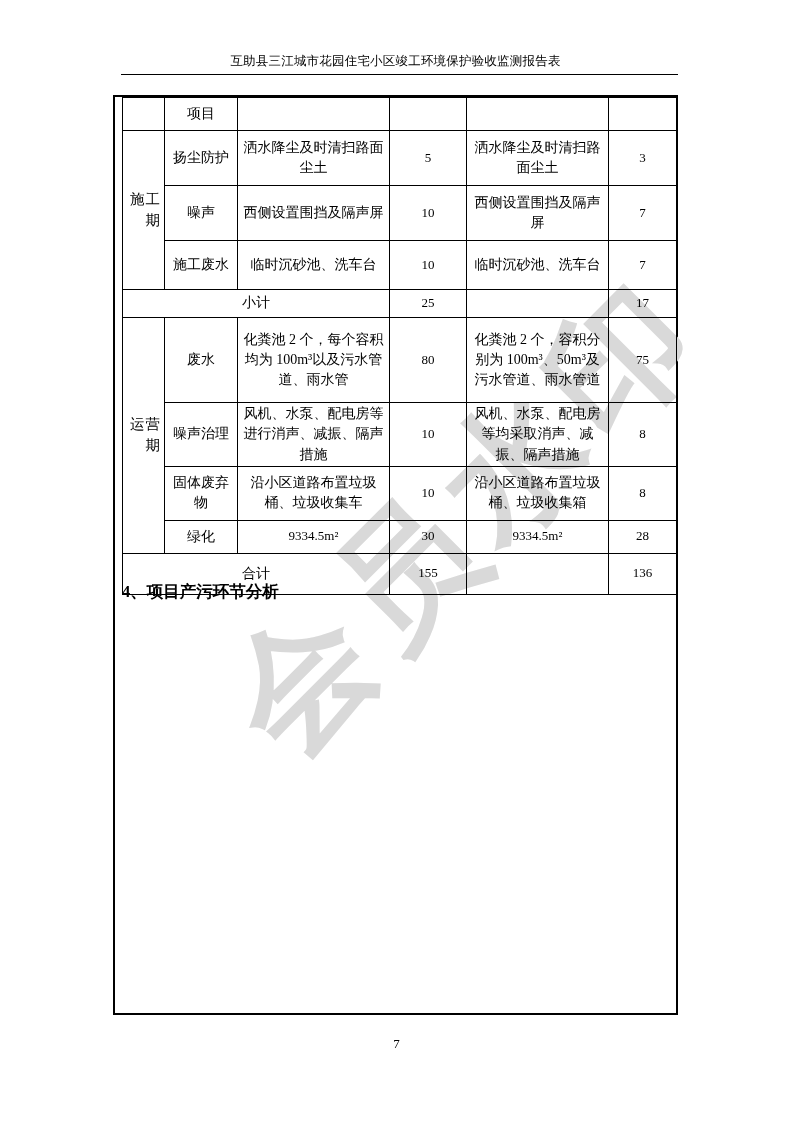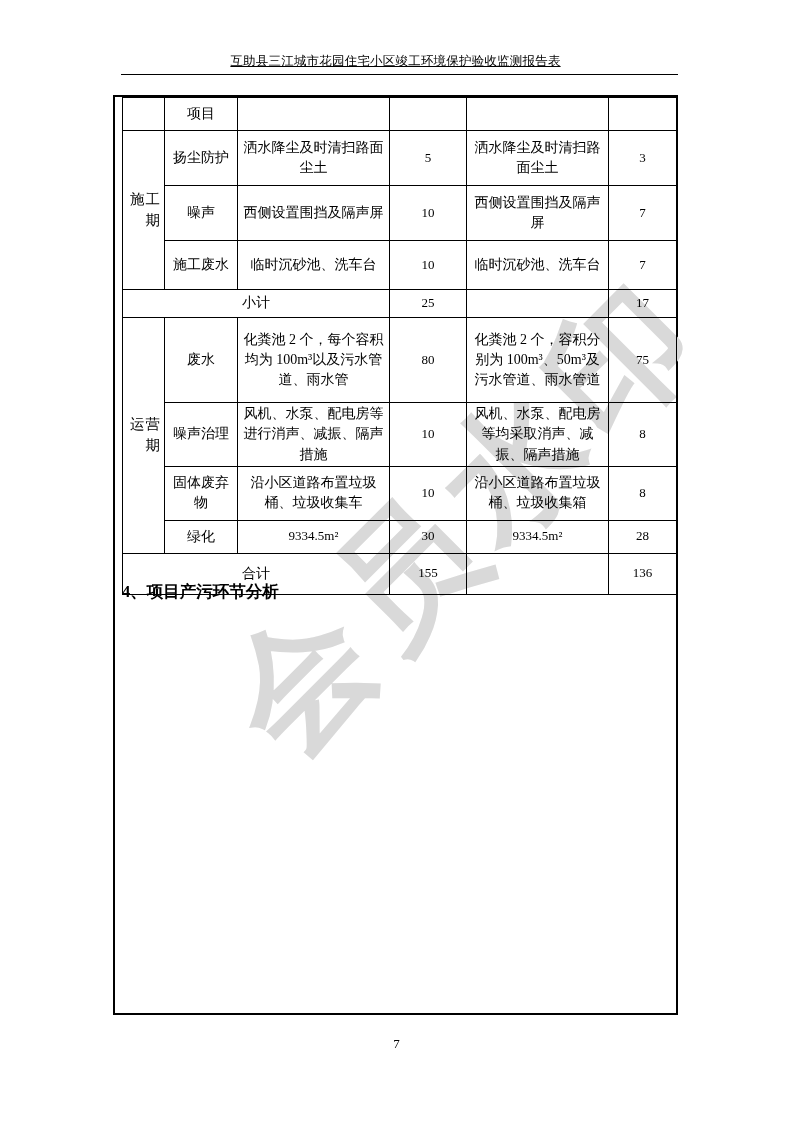--- a/index.html
+++ b/index.html
@@ -3,21 +3,21 @@
 <meta charset="utf-8">
 <style>
   html,body { margin:0; padding:0; background:#ffffff; }
   .page {
     position:relative; width:793px; height:1122px; background:#ffffff;
     font-family:"Liberation Serif","DejaVu Serif",serif; color:#000; overflow:hidden;
   }
   .doc-title {
     position:absolute; top:53px; left:113px; width:565px;
     text-align:center; font-size:12.5px; letter-spacing:0.2px;
-    text-decoration:underline; white-space:nowrap;
+    white-space:nowrap;
   }
   .header-rule {
     position:absolute; top:74px; left:121px; width:557px; height:0;
     border-top:1.5px solid #000;
   }
   .frame {
     position:absolute; left:113px; top:95px; width:565px; height:920px;
     border:2px solid #000; box-sizing:border-box;
   }
   .watermark {

